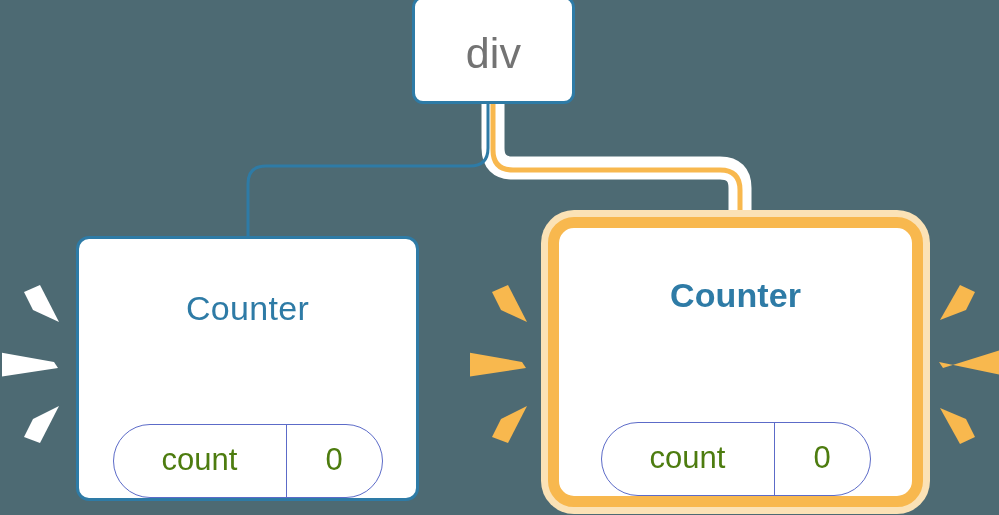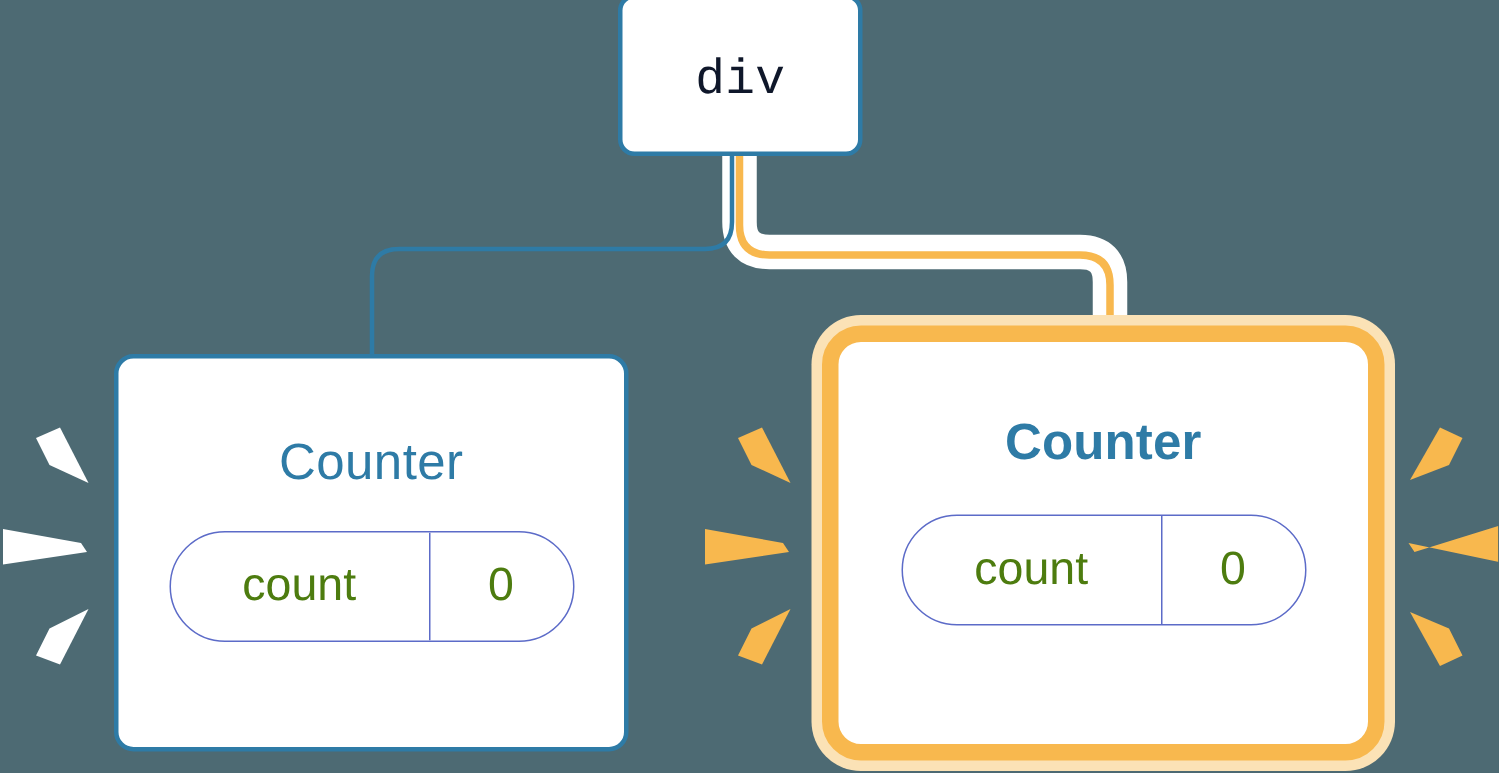--- a/index.html
+++ b/index.html
@@ -26,39 +26,39 @@
   }
 
   
   .node {
     position: absolute;
     background: #ffffff;
     box-sizing: border-box;
     display: flex;
     flex-direction: column;
     align-items: center;
+    justify-content: space-between;
   }
 
   .node-div {
     left: 412px;
     top: -4px;
     width: 163px;
     height: 108px;
     border: 3px solid #2e7ba6;
     border-radius: 11px;
     justify-content: center;
   }
   .node-div .node-title {
-    font-size: 33px;
-    color: #0f172a;
+    font-size: 43px;
+    color: #737373;
     font-weight: 400;
     letter-spacing: .2px;
     line-height: 1;
     padding-top: 6px;
-    font-family: Liberation Mono, monospace;
   }
 
   .node-counter-left {
     left: 76px;
     top: 236px;
     width: 343px;
     height: 265px;
     border: 3px solid #2e7ba6;
     border-radius: 13px;
   }

